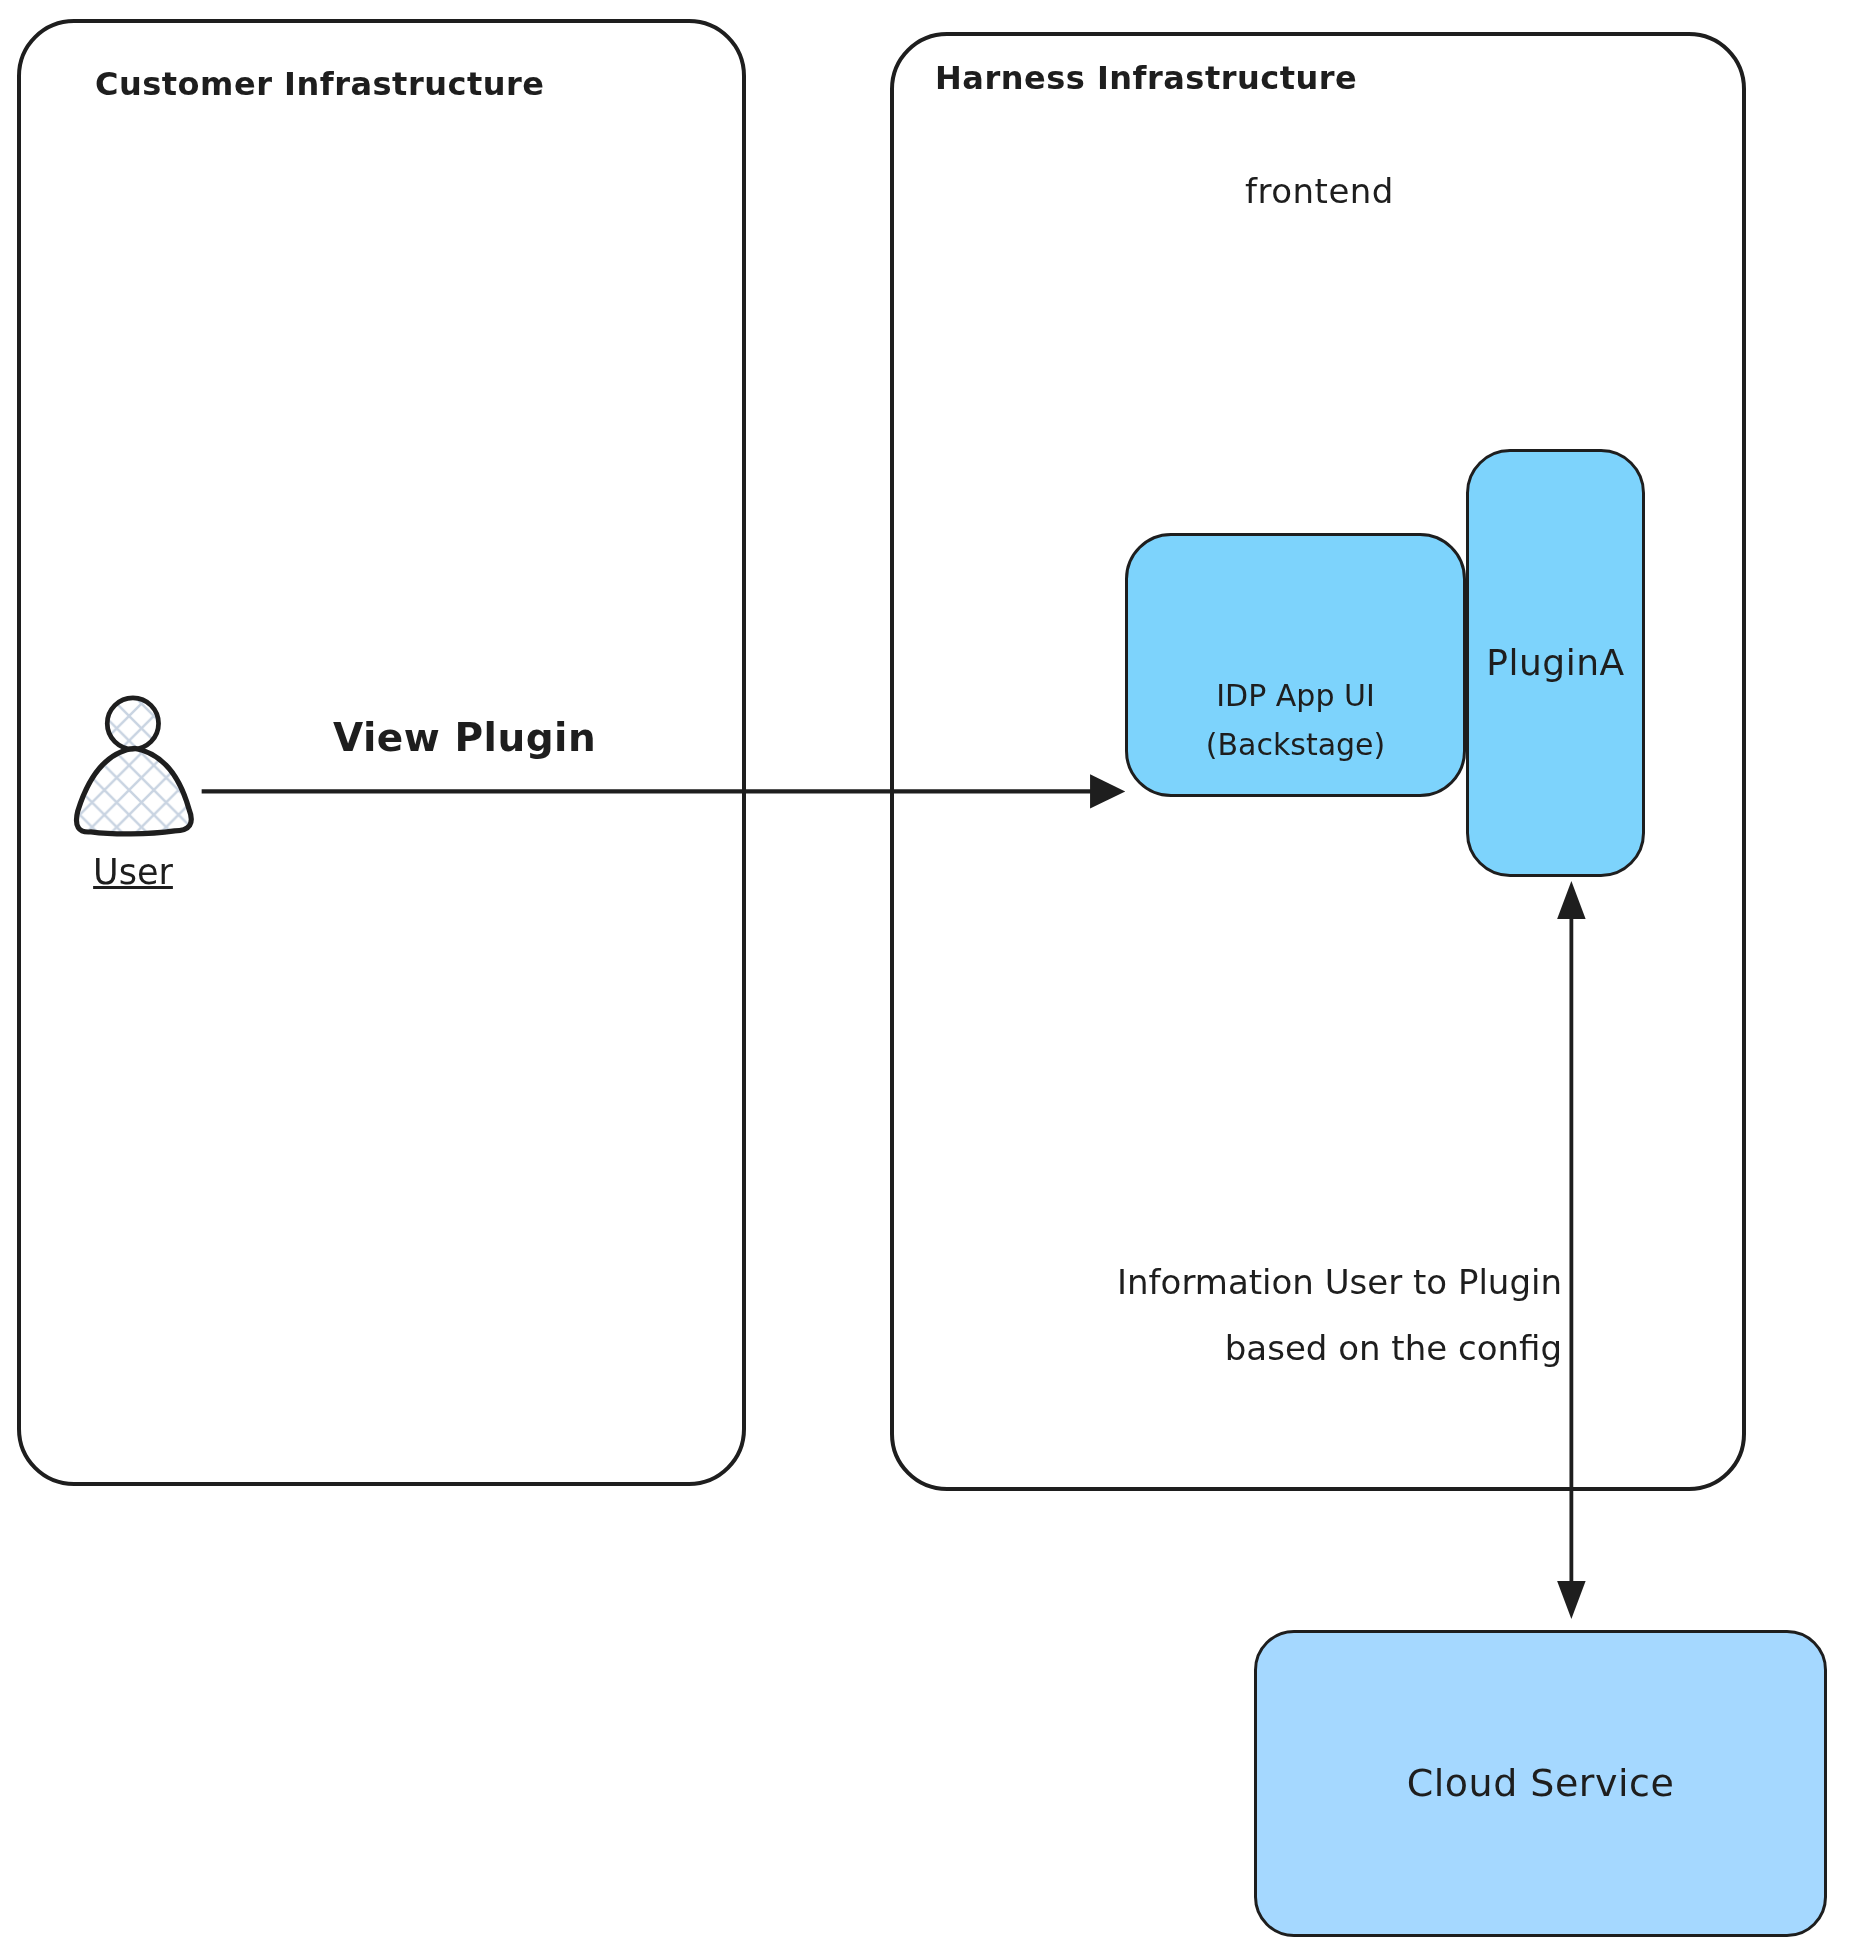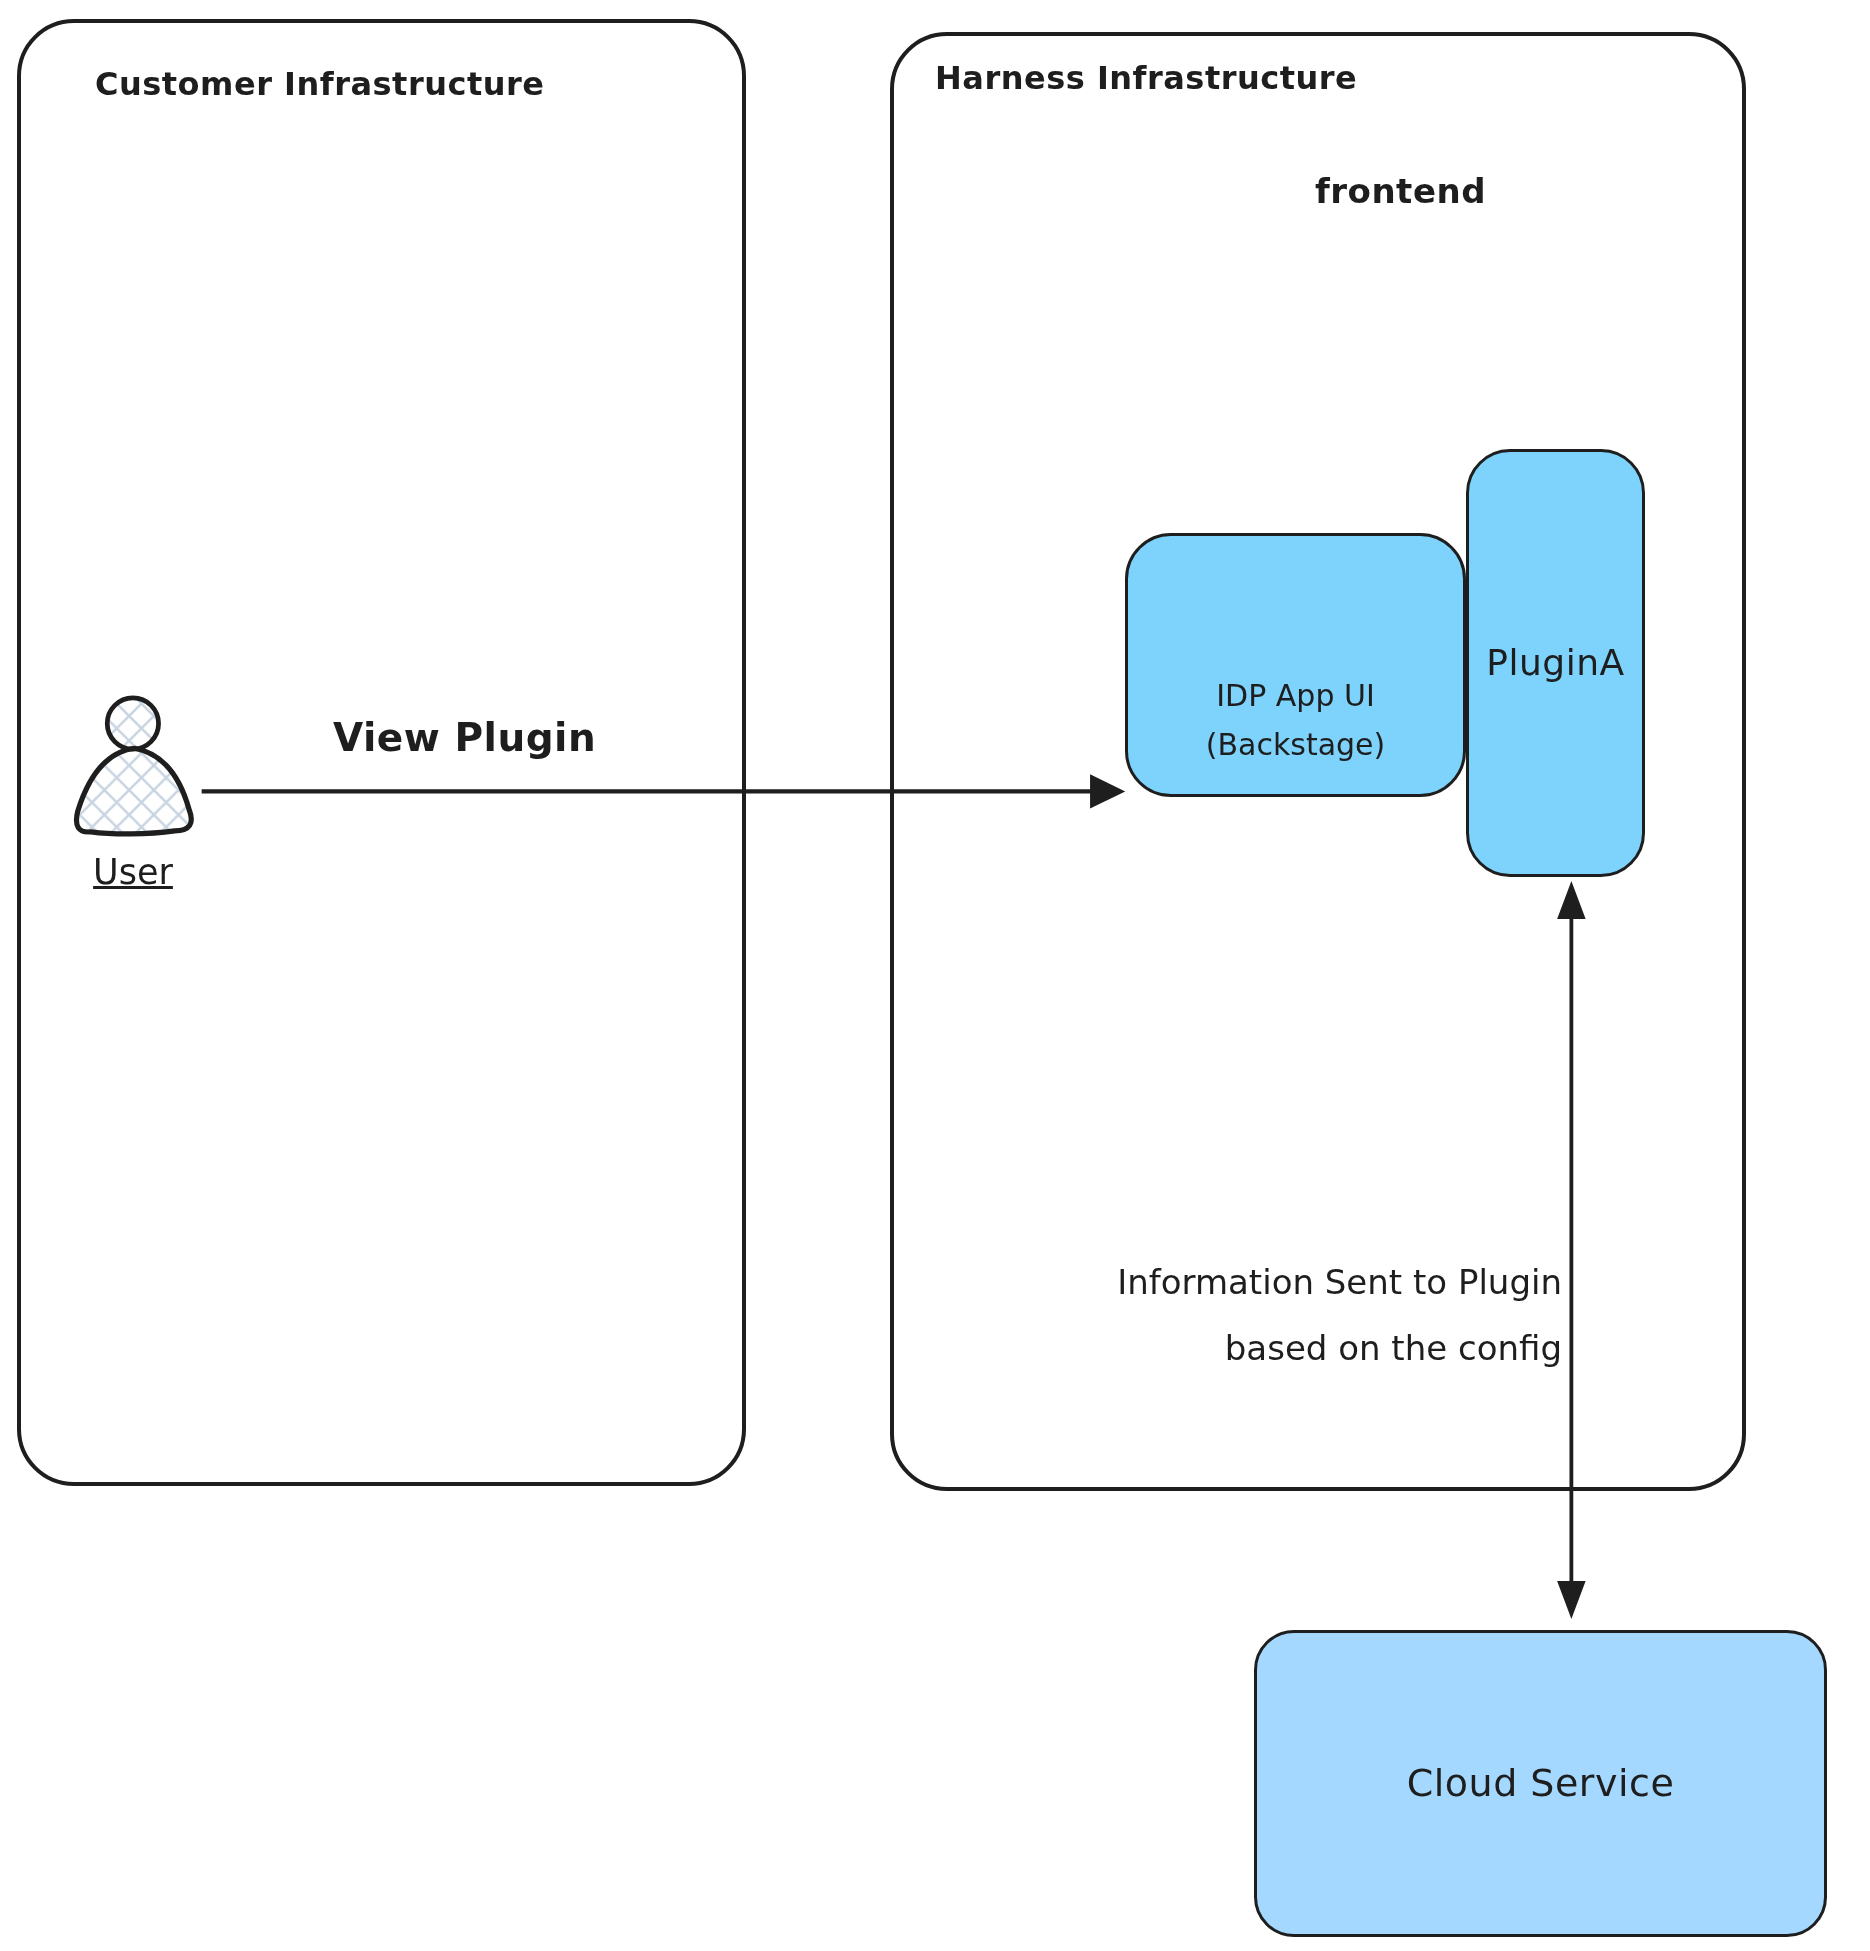--- a/index.html
+++ b/index.html
@@ -139,21 +139,21 @@
 <body>
 
 <div id="canvas">
 
   <div class="frame-box" style="left:17px; top:19px; width:729px; height:1467px;"></div>
   <div class="frame-title" style="left:95px; top:65px;">Customer Infrastructure</div>
 
   <div class="frame-box" style="left:890px; top:32px; width:856px; height:1459px;"></div>
   <div class="frame-title" style="left:935px; top:59px;">Harness Infrastructure</div>
 
-  <div class="hand-label" style="left:1315px; top:171px;font-weight:bold;">frontend</div>
+  <div class="hand-label" style="left:1245px; top:171px;">frontend</div>
 
   <svg id="user-figure" width="152" height="162" viewBox="0 0 160 170">
     <defs>
       <pattern id="crosshatch" width="26" height="26" patternUnits="userSpaceOnUse">
         <path d="M0 26 L26 0 M-6 6 L6 -6 M20 32 L32 20 M0 0 L26 26 M-6 20 L6 32 M20 -6 L32 6" stroke="#c9d4e2" stroke-width="2.6" fill="none"></path>
       </pattern>
     </defs>
     <circle cx="82" cy="34" r="27" fill="url(#crosshatch)" stroke="#1e1e1e" stroke-width="5"></circle>
     <path d="M38 148 Q18 150 24 126 C34 94 52 64 84 60 C116 66 132 92 141 124 Q150 147 126 147 C98 151 60 151 38 148 Z" fill="url(#crosshatch)" stroke="#1e1e1e" stroke-width="5.5" stroke-linejoin="round"></path>
   </svg>
@@ -164,21 +164,21 @@
   <div class="node-box" id="idp-box"></div>
   <div id="idp-text">
     <div>IDP App UI</div>
     <div>(Backstage)</div>
   </div>
 
   <div class="node-box" id="plugin-box">
     <span class="node-label">PluginA</span>
   </div>
 
-  <div id="info-line1">Information Sent to Plugin</div>
+  <div id="info-line1">Information User to Plugin</div>
   <div id="info-line2">based on the config</div>
 
   <div id="cloud-box">
     <span class="node-label" style="font-size:38px;">Cloud Service</span>
   </div>
 
   <svg id="arrow-overlay" width="1871" height="1952" viewBox="0 0 1967 2052">
 
     <g>
       <line x1="212" y1="832" x2="1152" y2="832" stroke="#1e1e1e" stroke-width="4.5"></line>

